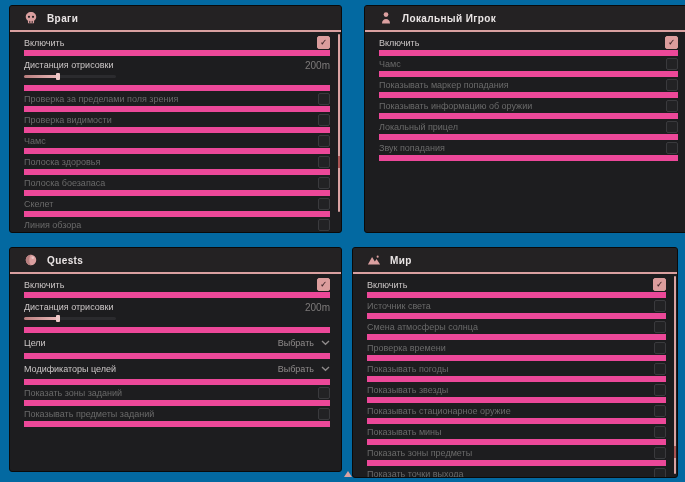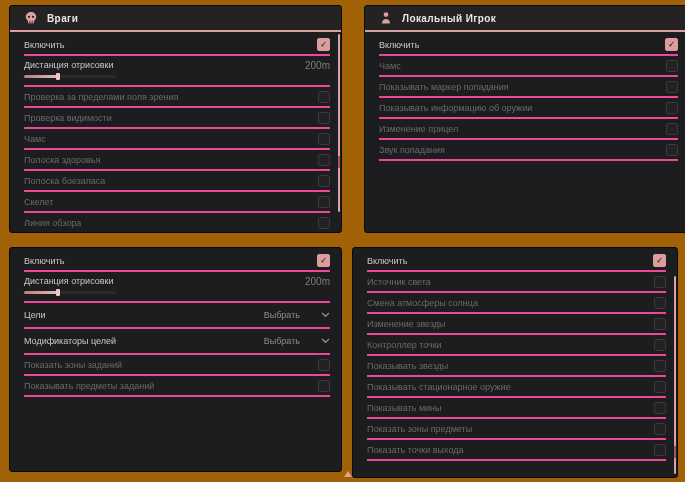--- a/index.html
+++ b/index.html
@@ -1,50 +1,50 @@
 <!DOCTYPE html>
 <html><head>
 <meta charset="utf-8">
 <style>
   html,body{margin:0;padding:0;background:#0f0f11;}
-  .page{position:relative;width:685px;height:482px;background:#a16207;overflow:hidden;
+  .page{position:relative;width:685px;height:482px;background:#0369a1;overflow:hidden;
         font-family:"Liberation Sans", sans-serif;}
   .panel{position:absolute;background:#1d1d1f;border:1px solid #0a0a0a;border-radius:3px;
          overflow:hidden;box-sizing:border-box;}
   #panel-0{left:9px;top:5px;width:333px;height:228px;}
   #panel-1{left:364px;top:5px;width:326px;height:228px;}
   #panel-2{left:9px;top:247px;width:333px;height:225px;}
   #panel-3{left:352px;top:247px;width:326px;height:231px;}
 
   .header{height:24px;display:flex;align-items:center;gap:9px;padding-left:14px;
           background:#242223;border-bottom:2px solid #d9a0a0;}
   .icon{display:inline-flex;align-items:center;justify-content:center;width:14px;height:14px;}
   .title{font-size:10px;font-weight:bold;color:#eae5e5;letter-spacing:.4px;}
 
   .rows{padding-top:3px;}
   .row{display:flex;align-items:center;justify-content:space-between;
-       min-height:21px;margin:0 11px 0 14px;border-bottom:2px solid #ec4899;box-sizing:border-box;}
+       min-height:21px;margin:0 11px 0 14px;border-bottom:6px solid #ec4899;box-sizing:border-box;}
   .label{font-size:9px;color:#6a6a6a;}
   .row.enabled .label{color:#cbc6c6;}
 
   .checkbox{width:10px;height:10px;border:1px solid #3a3a3d;background:#222224;border-radius:2px;
             display:flex;align-items:center;justify-content:center;flex:0 0 auto;}
   .checkbox.checked{width:11px;height:11px;border-color:#dc9d9d;background:#dc9d9d;}
   .checkbox.checked::after{content:"\2713";font-size:8px;font-weight:bold;color:#45292c;line-height:1;}
 
   .row-slider{display:block;min-height:31px;padding-top:2px;}
   .slider-top{display:flex;align-items:center;justify-content:space-between;height:14px;}
   .value{font-size:10px;color:#7d7a7a;}
   .slider-track{position:relative;width:92px;height:3px;background:#2b2b2e;border-radius:2px;margin:3px 0 7px;}
   .slider-fill{position:absolute;left:0;top:0;height:3px;width:34px;border-radius:2px;
                background:linear-gradient(90deg,#b97d7d,#e9b9b9);}
   .slider-knob{position:absolute;left:32px;top:-2px;width:4px;height:7px;background:#efc9c9;border-radius:1px;}
 
   .row-select{min-height:26px;}
-  .select-right{display:flex;align-items:center;gap:21px;}
+  .select-right{display:flex;align-items:center;gap:7px;}
   .select-value{font-size:9px;color:#8f8b8b;}
   .chevron{display:inline-flex;}
 
   .scrollbar{position:absolute;right:1px;width:2px;background:#d9a3a3;border-radius:1px;}
   #panel-0 .scrollbar{top:28px;height:178px;}
   #panel-3 .scrollbar{top:28px;height:198px;}
   .scroll-thumb{position:absolute;left:0;width:2px;height:12px;background:#a85454;}
   #panel-0 .scroll-thumb{top:122px;}
   #panel-3 .scroll-thumb{top:170px;}
 
@@ -140,31 +140,41 @@
   </div>
         <div class="row row-checkbox">
     <span class="label">Показывать маркер попадания</span>
     <span class="checkbox"></span>
   </div>
         <div class="row row-checkbox">
     <span class="label">Показывать информацию об оружии</span>
     <span class="checkbox"></span>
   </div>
         <div class="row row-checkbox">
-    <span class="label">Изменение прицел</span>
+    <span class="label">Локальный прицел</span>
     <span class="checkbox"></span>
   </div>
         <div class="row row-checkbox">
     <span class="label">Звук попадания</span>
     <span class="checkbox"></span>
   </div>
       </div>
   </section>
 
   <section class="panel" id="panel-2">
+    <div class="header">
+      <span class="icon">
+        <svg width="14" height="14" viewBox="0 0 16 16">
+            <circle cx="8" cy="8" r="6" fill="#dba0a0"></circle>
+            <path d="M8 2a6 6 0 0 0 0 12 7.5 7.5 0 0 1-2-5.9A7.6 7.6 0 0 1 8 2z" fill="#b87f7f"></path>
+            <circle cx="10" cy="5.4" r="1.4" fill="#edc6c6"></circle>
+          </svg>
+      </span>
+      <span class="title">Quests</span>
+    </div>
     <div class="rows">
         <div class="row row-checkbox enabled">
     <span class="label">Включить</span>
     <span class="checkbox checked"></span>
   </div>
         <div class="row row-slider enabled">
     <div class="slider-top">
       <span class="label">Дистанция отрисовки</span>
       <span class="value">200m</span>
     </div>
@@ -200,39 +210,48 @@
     <span class="checkbox"></span>
   </div>
         <div class="row row-checkbox">
     <span class="label">Показывать предметы заданий</span>
     <span class="checkbox"></span>
   </div>
       </div>
   </section>
 
   <section class="panel" id="panel-3">
+    <div class="header">
+      <span class="icon">
+        <svg width="14" height="14" viewBox="0 0 16 16">
+            <path d="M1 13L5.8 4.6l3.2 5.1 1.9-2.9L15 13z" fill="#dba0a0"></path>
+            <circle cx="12.2" cy="4.2" r="1.2" fill="#dba0a0"></circle>
+          </svg>
+      </span>
+      <span class="title">Мир</span>
+    </div>
     <div class="rows">
         <div class="row row-checkbox enabled">
     <span class="label">Включить</span>
     <span class="checkbox checked"></span>
   </div>
         <div class="row row-checkbox">
     <span class="label">Источник света</span>
     <span class="checkbox"></span>
   </div>
         <div class="row row-checkbox">
     <span class="label">Смена атмосферы солнца</span>
     <span class="checkbox"></span>
   </div>
         <div class="row row-checkbox">
-    <span class="label">Изменение звезды</span>
-    <span class="checkbox"></span>
-  </div>
-        <div class="row row-checkbox">
-    <span class="label">Контроллер точки</span>
+    <span class="label">Проверка времени</span>
+    <span class="checkbox"></span>
+  </div>
+        <div class="row row-checkbox">
+    <span class="label">Показывать погоды</span>
     <span class="checkbox"></span>
   </div>
         <div class="row row-checkbox">
     <span class="label">Показывать звезды</span>
     <span class="checkbox"></span>
   </div>
         <div class="row row-checkbox">
     <span class="label">Показывать стационарное оружие</span>
     <span class="checkbox"></span>
   </div>

